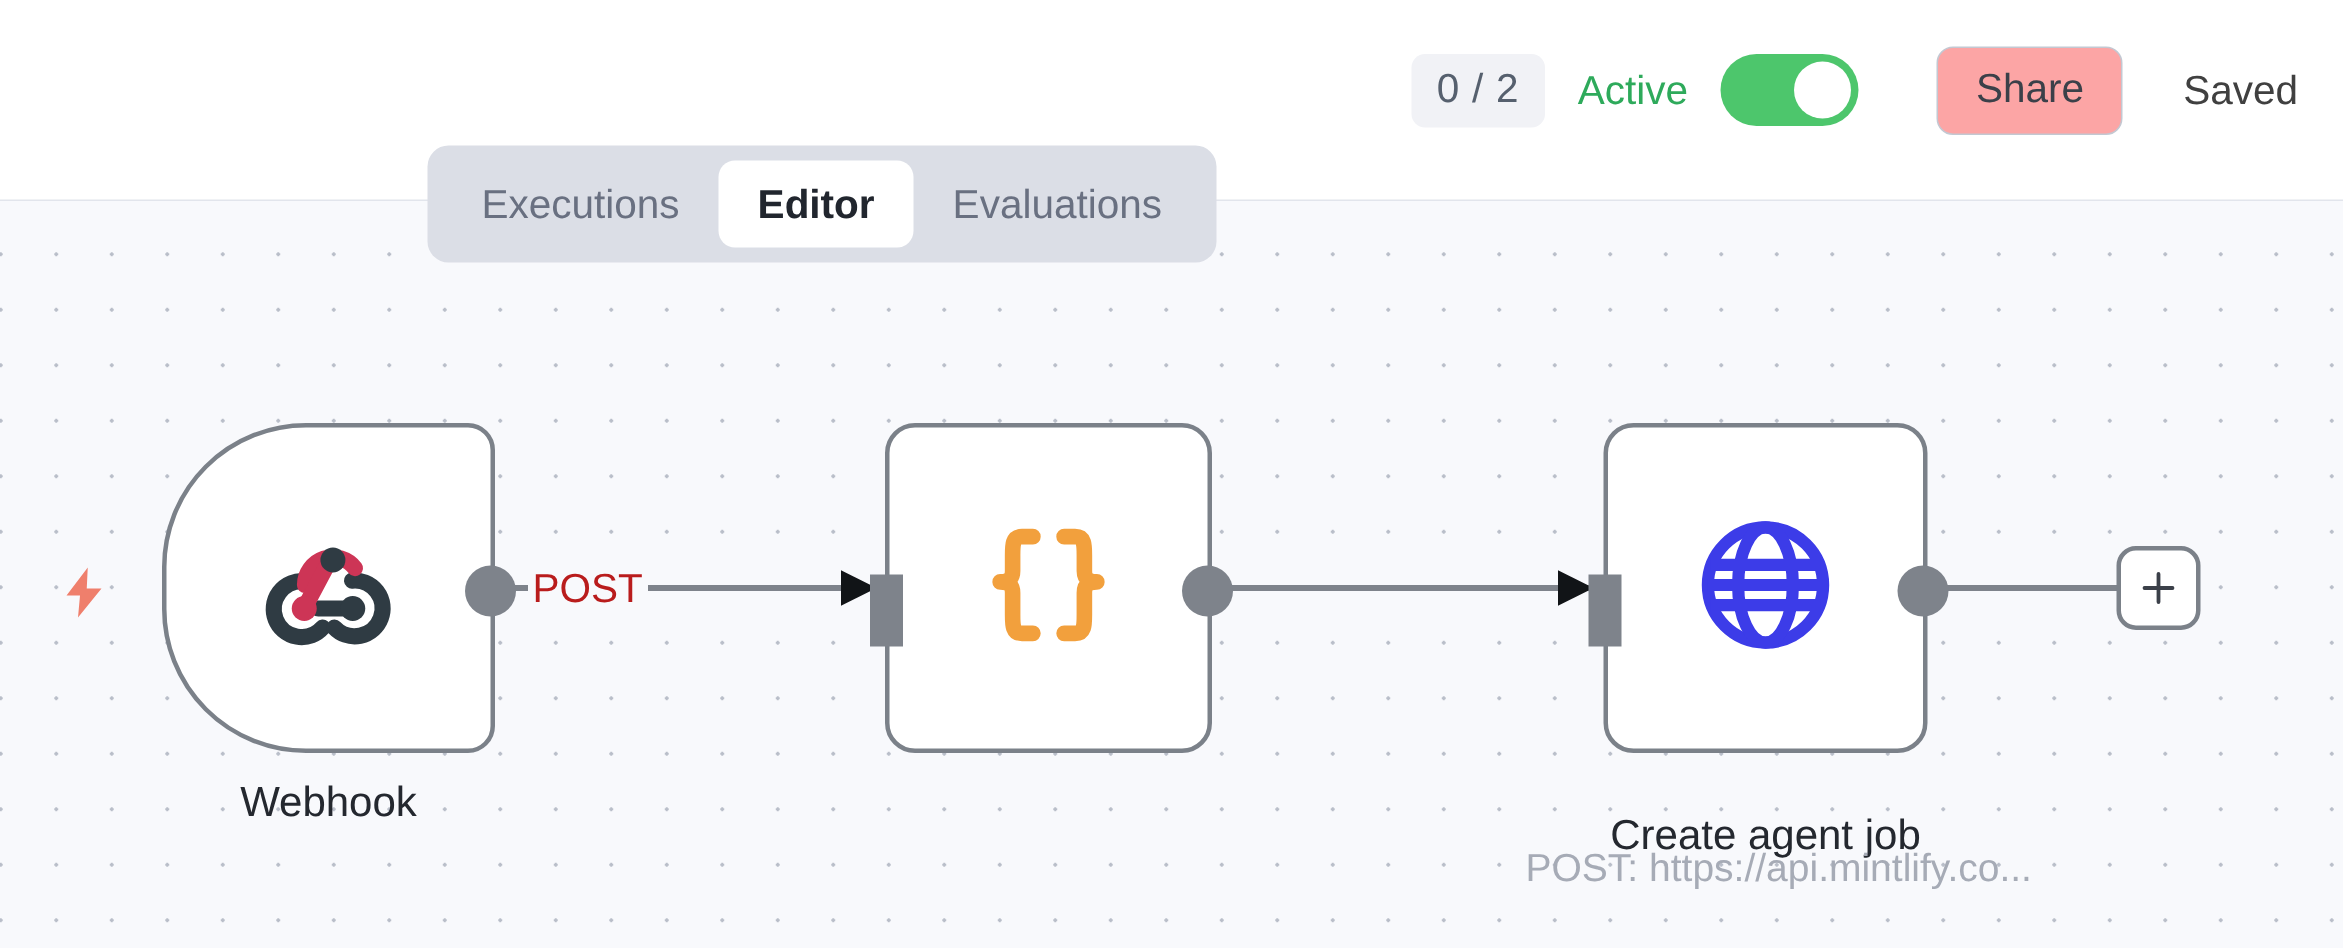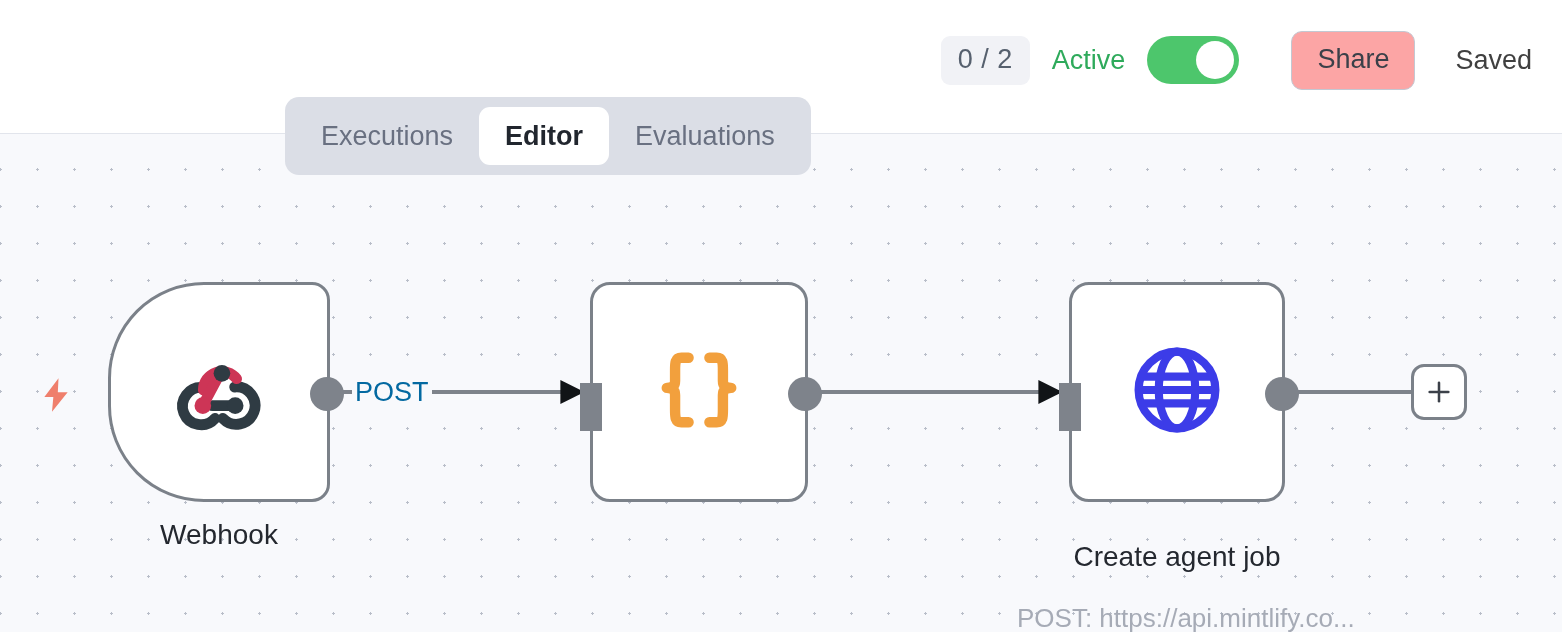--- a/index.html
+++ b/index.html
@@ -187,21 +187,21 @@
     z-index: 20;
   }
 
   .bolt {
     position: absolute;
     z-index: 20;
   }
 
   .edge-label {
     position: absolute;
-    color: #0369a1;
+    color: #b91c1c;
     font-size: 27px;
     background: #f8f9fc;
     padding: 0 3px;
     line-height: 1;
     z-index: 16;
     white-space: nowrap;
   }
 
   .add-btn {
     position: absolute;
@@ -320,21 +320,21 @@
                 <line x1="10" y1="50" x2="90" y2="50"></line>
                 <line x1="12" y1="64" x2="88" y2="64"></line>
               </g>
             </svg>
           </span>
         </div>
         <div class="port-in" style="left:-13px; top:98px;"></div>
         <div class="port-out" style="right:-17px; top:92px;"></div>
       </div>
       <div class="node-label" style="left:1027px; top:408px; width:300px;">Create agent job</div>
-      <div class="node-sublabel" style="left:1017px; top:430px; width:320px;margin-top:40px;">POST: https://api.mintlify.co...</div>
+      <div class="node-sublabel" style="left:1017px; top:430px; width:320px;">POST: https://api.mintlify.co...</div>
 
       <div class="edge-label" style="left:352px; top:245px;">POST</div>
 
       <div class="add-btn" style="left:1411px; top:230px;">
         <svg width="32" height="32" viewBox="0 0 24 24">
           <g stroke="#3b4049" stroke-width="1.9" stroke-linecap="round">
             <line x1="12" y1="5" x2="12" y2="19"></line>
             <line x1="5" y1="12" x2="19" y2="12"></line>
           </g>
         </svg>

